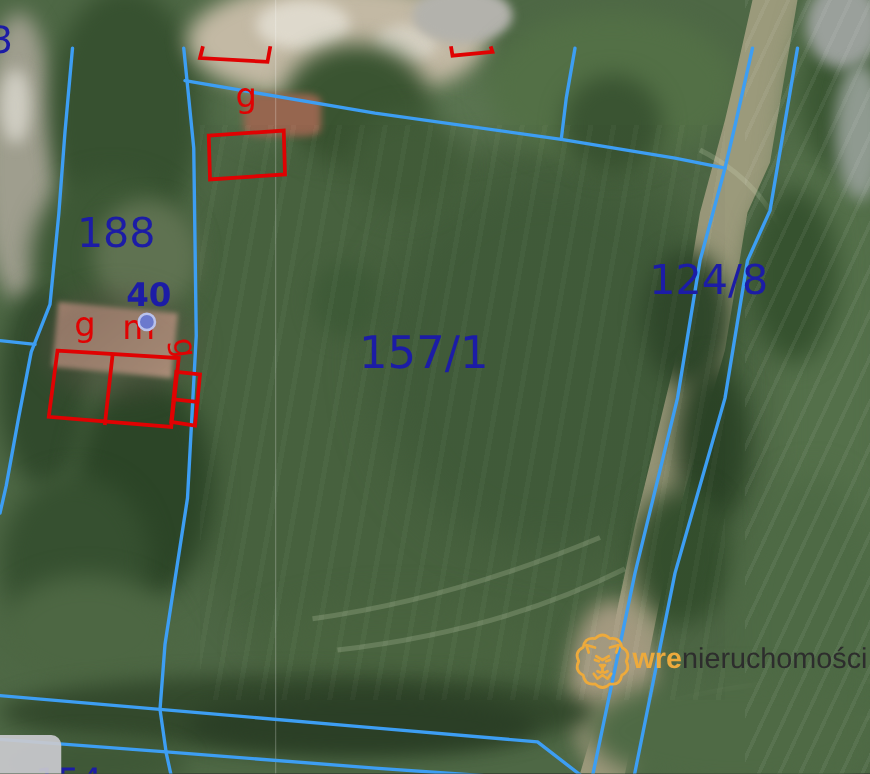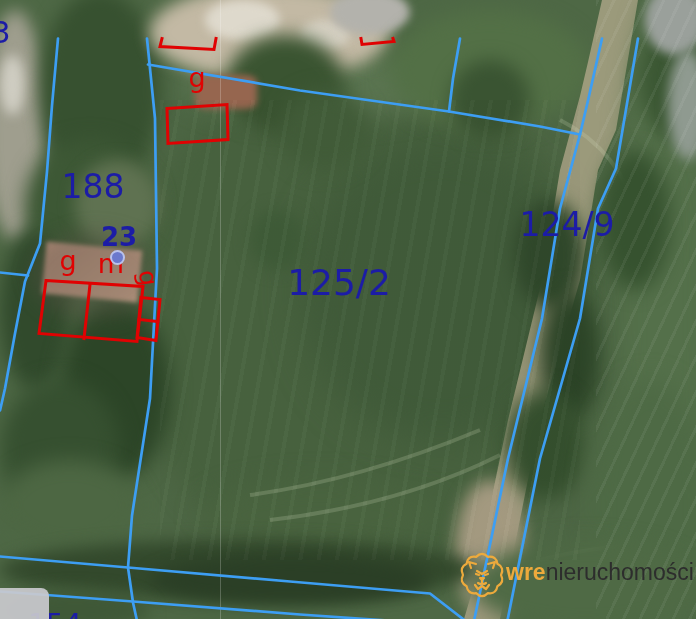--- a/index.html
+++ b/index.html
@@ -40,21 +40,21 @@
     line-height:1; font-family:"DejaVu Sans", sans-serif;
   }
   .dot34 {
     left:110px; top:250px; width:15px; height:15px; border-radius:50%;
     background:var(--color-marker-fill,#6b79cd); border:2px solid #b9c2ec; box-sizing:border-box;
   }
   .infobox {
     left:-6px; top:588px; width:55px; height:40px;
     background:var(--color-info-box-bg,#c9c9cd); opacity:.93; border-radius:0 8px 0 0;
   }
-  .watermark { left:456px; top:548px; width:240px; height:55px; }
+  .watermark { left:456px; top:502px; width:240px; height:55px; }
   .brand { left:50px; top:11px; font-family:"Liberation Sans", sans-serif; font-size:23px; line-height:26px; white-space:nowrap; }
   .brand .bold { position:static; font-weight:700; color:var(--color-brand-gold,#edaa3c); }
   .brand .rest { position:static; font-weight:400; color:var(--color-brand-text-dark,#2d2d2d); }
 </style>
 </head>
 <body>
 
 <div class="map">
 
   <div class="terrain">
@@ -145,23 +145,23 @@
       <polyline class="red-line" points="361,0 362,6 394,3 393,0"></polyline>
       <polygon class="red-line" points="46,242 143,248 137,303 39,295"></polygon>
       <line class="red-line" x1="90" y1="246" x2="84" y2="300"></line>
       <polygon class="red-line" points="141,259 160,261 156,302 137,299"></polygon>
       <line class="red-line" x1="139" y1="281" x2="158" y2="283"></line>
     </g>
   </svg>
 
   <div class="labels">
     <div class="plabel" style="left:93px;top:186px;font-size:33px;">188</div>
-    <div class="plabel" style="left:339px;top:283px;font-size:36px;">125/2</div>
-    <div class="plabel" style="left:567px;top:224px;font-size:33px;">124/9</div>
-    <div class="plabel" style="left:119px;top:237px;font-size:26px;font-weight:700;">23</div>
+    <div class="plabel" style="left:339px;top:283px;font-size:36px;">157/1</div>
+    <div class="plabel" style="left:567px;top:224px;font-size:33px;">124/8</div>
+    <div class="plabel" style="left:119px;top:237px;font-size:26px;font-weight:700;">40</div>
     <div class="plabel" style="left:55px;top:625px;font-size:28px;">154</div>
     <div class="plabel" style="left:1px;top:33px;font-size:30px;">3</div>
 
     <div class="rletter" style="left:197px;top:77px;font-size:27px;">g</div>
     <div class="rletter" style="left:68px;top:260px;font-size:27px;">g</div>
     <div class="rletter" style="left:111px;top:263px;font-size:27px;">m</div>
     <div class="rletter" style="left:148px;top:278px;font-size:25px;transform:translate(-50%,-50%) rotate(82deg);">g</div>
 
     <div class="dot34"></div>
     <div class="infobox"></div>

